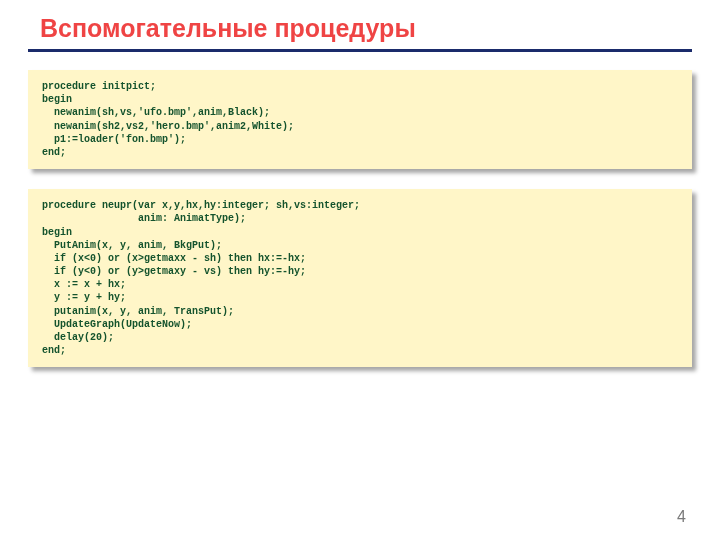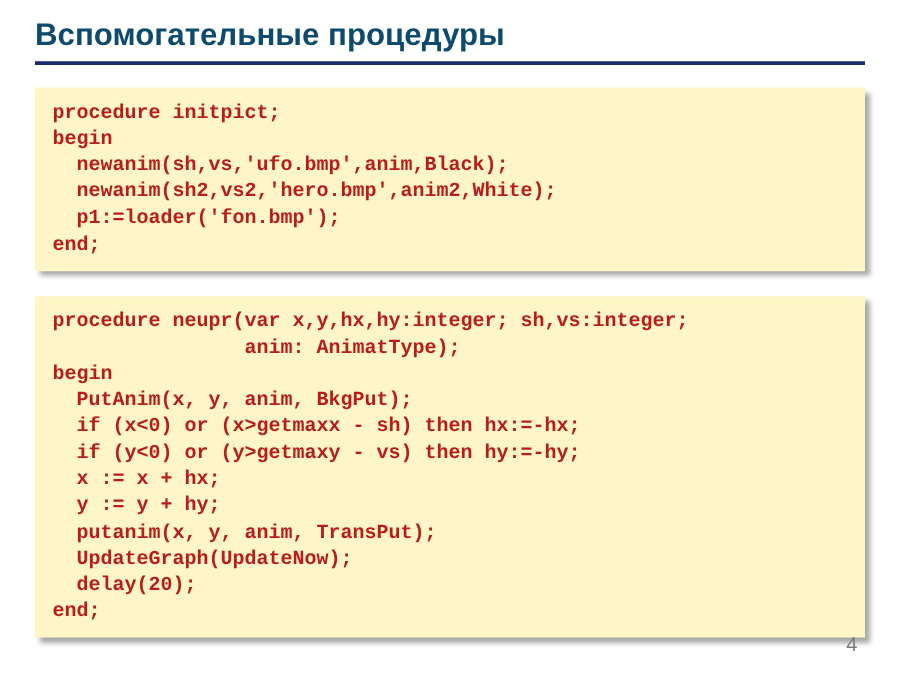--- a/index.html
+++ b/index.html
@@ -15,37 +15,37 @@
   .slide {
     padding: 14px 28px 0 28px;
     box-sizing: border-box;
     width: 720px;
     height: 540px;
     position: relative;
   }
   .title {
     font-size: 25px;
     font-weight: bold;
-    color: #0c4a6e;
-    margin: 0 0 6px 0;
+    color: #ef4444;
+    margin: 0 0 6px 12px;
   }
   .rule {
     border: none;
     border-top: 3px solid #1a2b6b;
     margin: 0 0 18px 0;
   }
   .codebox {
     background: #fff6c8;
     box-shadow: 4px 4px 4px rgba(0,0,0,0.35);
     padding: 10px 14px;
     margin-bottom: 20px;
     font-family: "Courier New", Courier, monospace;
-    font-size: 16px;
+    font-size: 10px;
     line-height: 1.32;
-    color: #b91c1c;
+    color: #14532d;
     white-space: pre;
     font-weight: bold;
   }
   .pagenum {
     position: absolute;
     right: 34px;
     bottom: 14px;
     font-size: 16px;
     color: #7a7a7a;
   }

